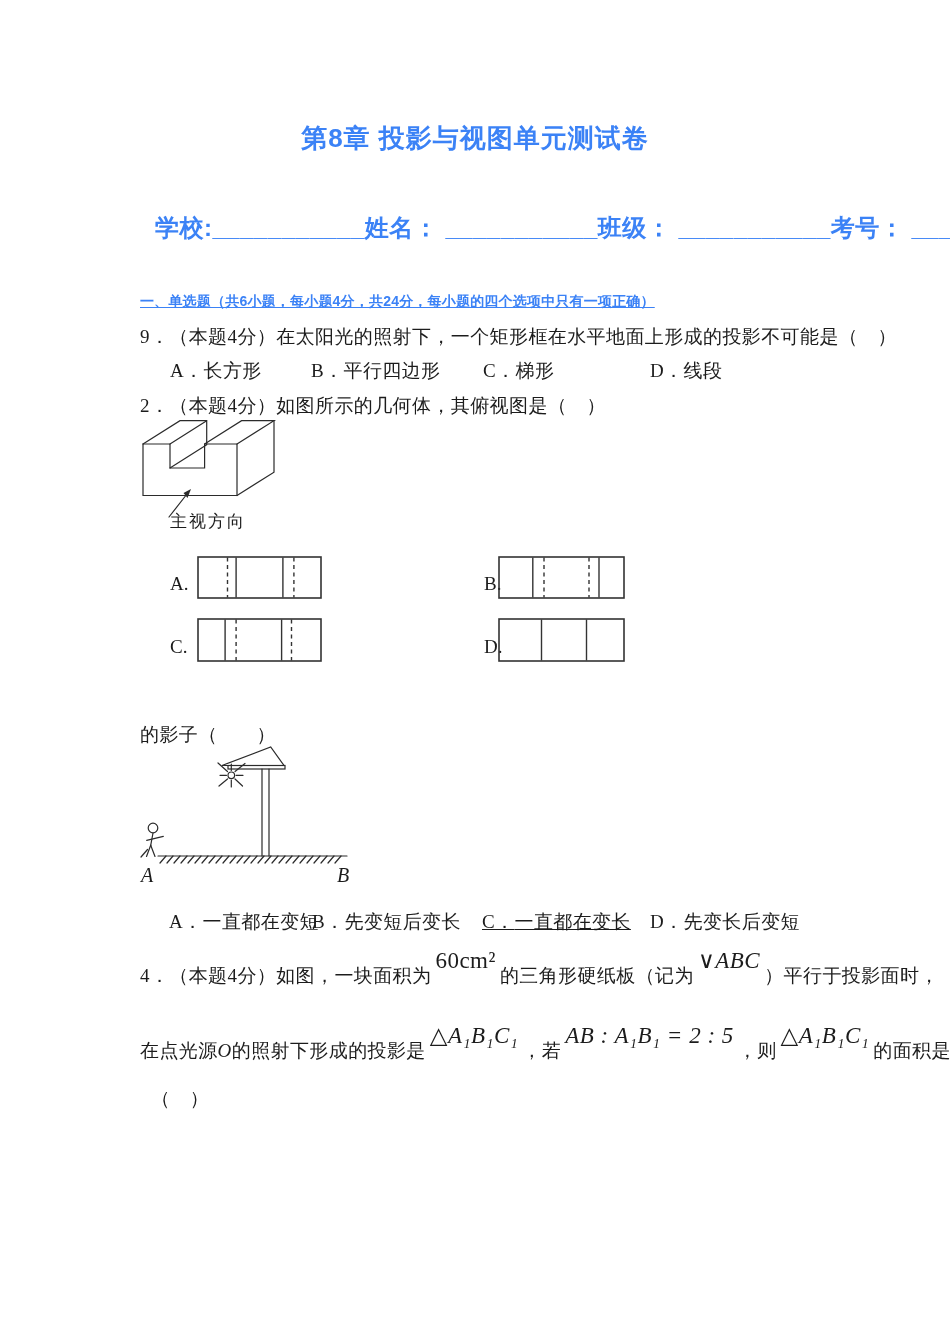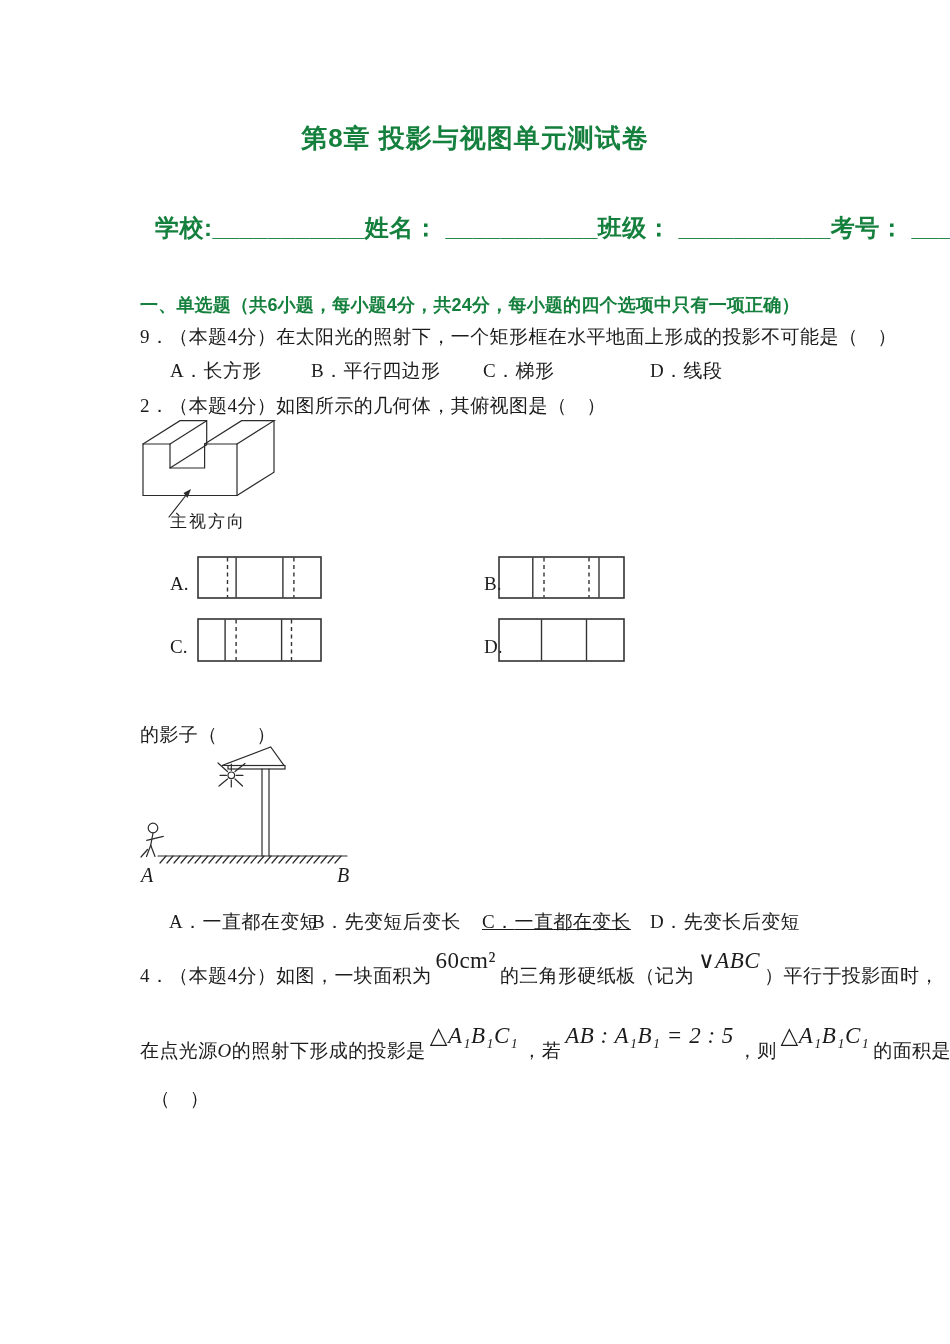--- a/index.html
+++ b/index.html
@@ -1,22 +1,22 @@
 <!DOCTYPE html>
 <html><head>
 <meta charset="utf-8">
 <style>
   html,body{margin:0;padding:0;background:#ffffff;}
   .page{position:relative;width:950px;height:1344px;background:#ffffff;overflow:hidden;
         font-family:"Liberation Serif","DejaVu Serif",serif;color:#1c1c1c;}
   .abs{position:absolute;white-space:nowrap;}
-  .bold-sans{font-family:"Liberation Sans","DejaVu Sans",sans-serif;font-weight:700;color:#15803d;}
+  .bold-sans{font-family:"Liberation Sans","DejaVu Sans",sans-serif;font-weight:700;color:#3b82f6;}
   .title{width:950px;text-align:center;font-size:26px;letter-spacing:1px;}
   .hline{font-size:24px;letter-spacing:0.5px;}
-  .sect{font-size:18px;letter-spacing:0.2px;}
+  .sect{font-size:14px;letter-spacing:0.2px;text-decoration:underline;}
   .line{font-size:19px;letter-spacing:0.4px;}
   .opt span{letter-spacing:0.4px;}
   .optlabel{font-size:19px;}
   .cap{font-size:17px;letter-spacing:2px;}
   .vlet{font-style:italic;position:relative;top:-5px;margin:0 2px;font-size:18px;}
   .fr{position:relative;top:-14px;margin:0 4px;font-size:23px;letter-spacing:0.5px;}
   .it{font-style:italic;}
   svg{display:block;}
   .figsvg line,.figsvg path,.figsvg polyline,.figsvg circle,.figsvg rect,.figsvg polygon{
      stroke:#2b2b2b;fill:none;stroke-width:1.2;stroke-linecap:round;}

